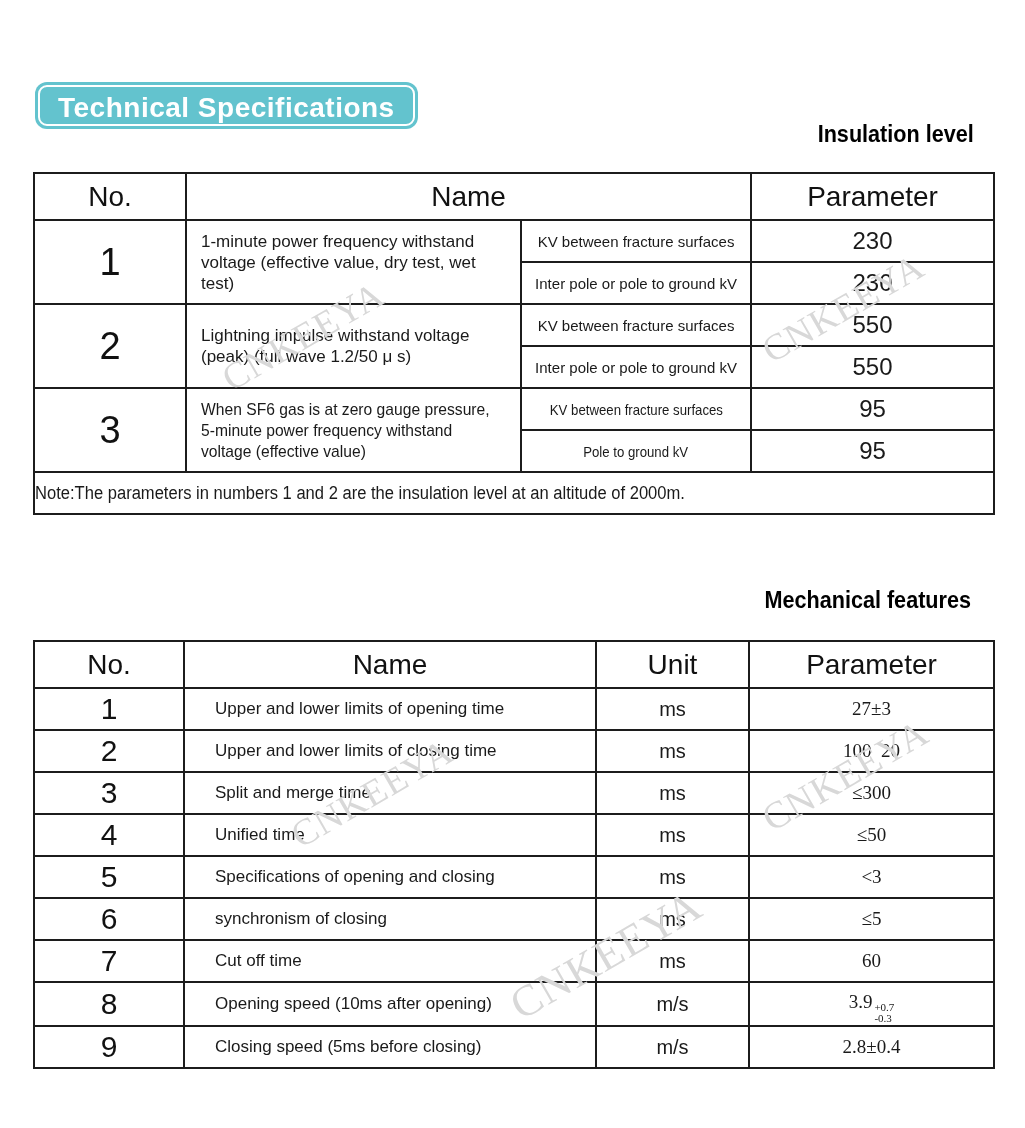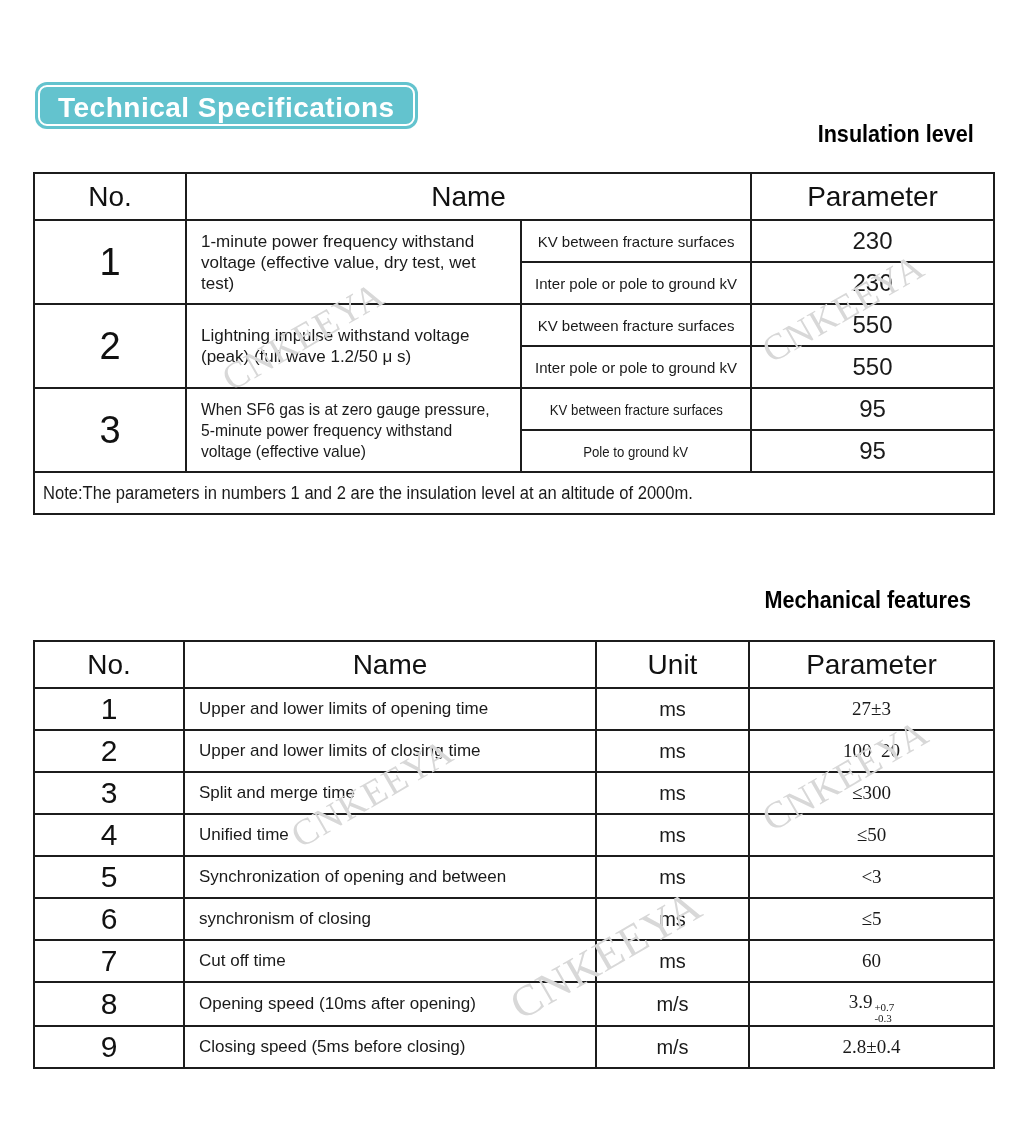--- a/index.html
+++ b/index.html
@@ -32,24 +32,24 @@
   #table-insulation{top:172px;width:960px;}
   #table-mechanical{top:640px;width:960px;}
   tr.head{height:47px;}
   tr.head th{font-size:28px;color:#111;}
   tr.body-row{height:42px;}
   
   .t1-no{font-size:38px;text-align:center;color:#111;}
   .t1-name{font-size:17px;line-height:21px;text-align:left;padding:2px 24px 2px 14px;vertical-align:middle;}
   .t1-sub{font-size:15px;text-align:center;margin-top:44px;}
   .t1-val{font-size:24px;text-align:center;white-space:pre;}
-  .t1-note{font-size:18px;text-align:left;padding-left:8px;}
+  .t1-note{font-size:18px;text-align:left;}
   
   .t2-no{font-size:30px;text-align:center;color:#111;}
-  .t2-name{font-size:17px;text-align:left;padding-left:14px;}
+  .t2-name{font-size:17px;text-align:left;padding-left:30px;}
   .t2-unit{font-size:20px;text-align:center;}
   .t2-val{font-size:19px;text-align:center;white-space:pre;font-family:Liberation Serif, serif;}
   .tol{display:inline-flex;flex-direction:column;vertical-align:middle;
        font-size:11px;line-height:11px;text-align:left;margin-left:2px;position:relative;top:-1px;margin-top:20px;}
   
   .narrow{display:inline-block;transform:scaleX(.88);transform-origin:center;}
   .narrow-left{display:inline-block;transform:scaleX(.92);transform-origin:left center;white-space:nowrap;}
   
   .wm{
     position:absolute;color:#d8d8d8;font-family:"Liberation Serif","DejaVu Serif",serif;
@@ -167,21 +167,21 @@
         <td class="t2-val"><span>≤300</span></td>
       </tr>
       <tr class="body-row">
         <td class="t2-no">4</td>
         <td class="t2-name">Unified time</td>
         <td class="t2-unit">ms</td>
         <td class="t2-val"><span>≤50</span></td>
       </tr>
       <tr class="body-row">
         <td class="t2-no">5</td>
-        <td class="t2-name">Synchronization of opening and between</td>
+        <td class="t2-name">Specifications of opening and closing</td>
         <td class="t2-unit">ms</td>
         <td class="t2-val"><span>&lt;3</span></td>
       </tr>
       <tr class="body-row">
         <td class="t2-no">6</td>
         <td class="t2-name">synchronism of closing</td>
         <td class="t2-unit">ms</td>
         <td class="t2-val"><span>≤5</span></td>
       </tr>
       <tr class="body-row">

